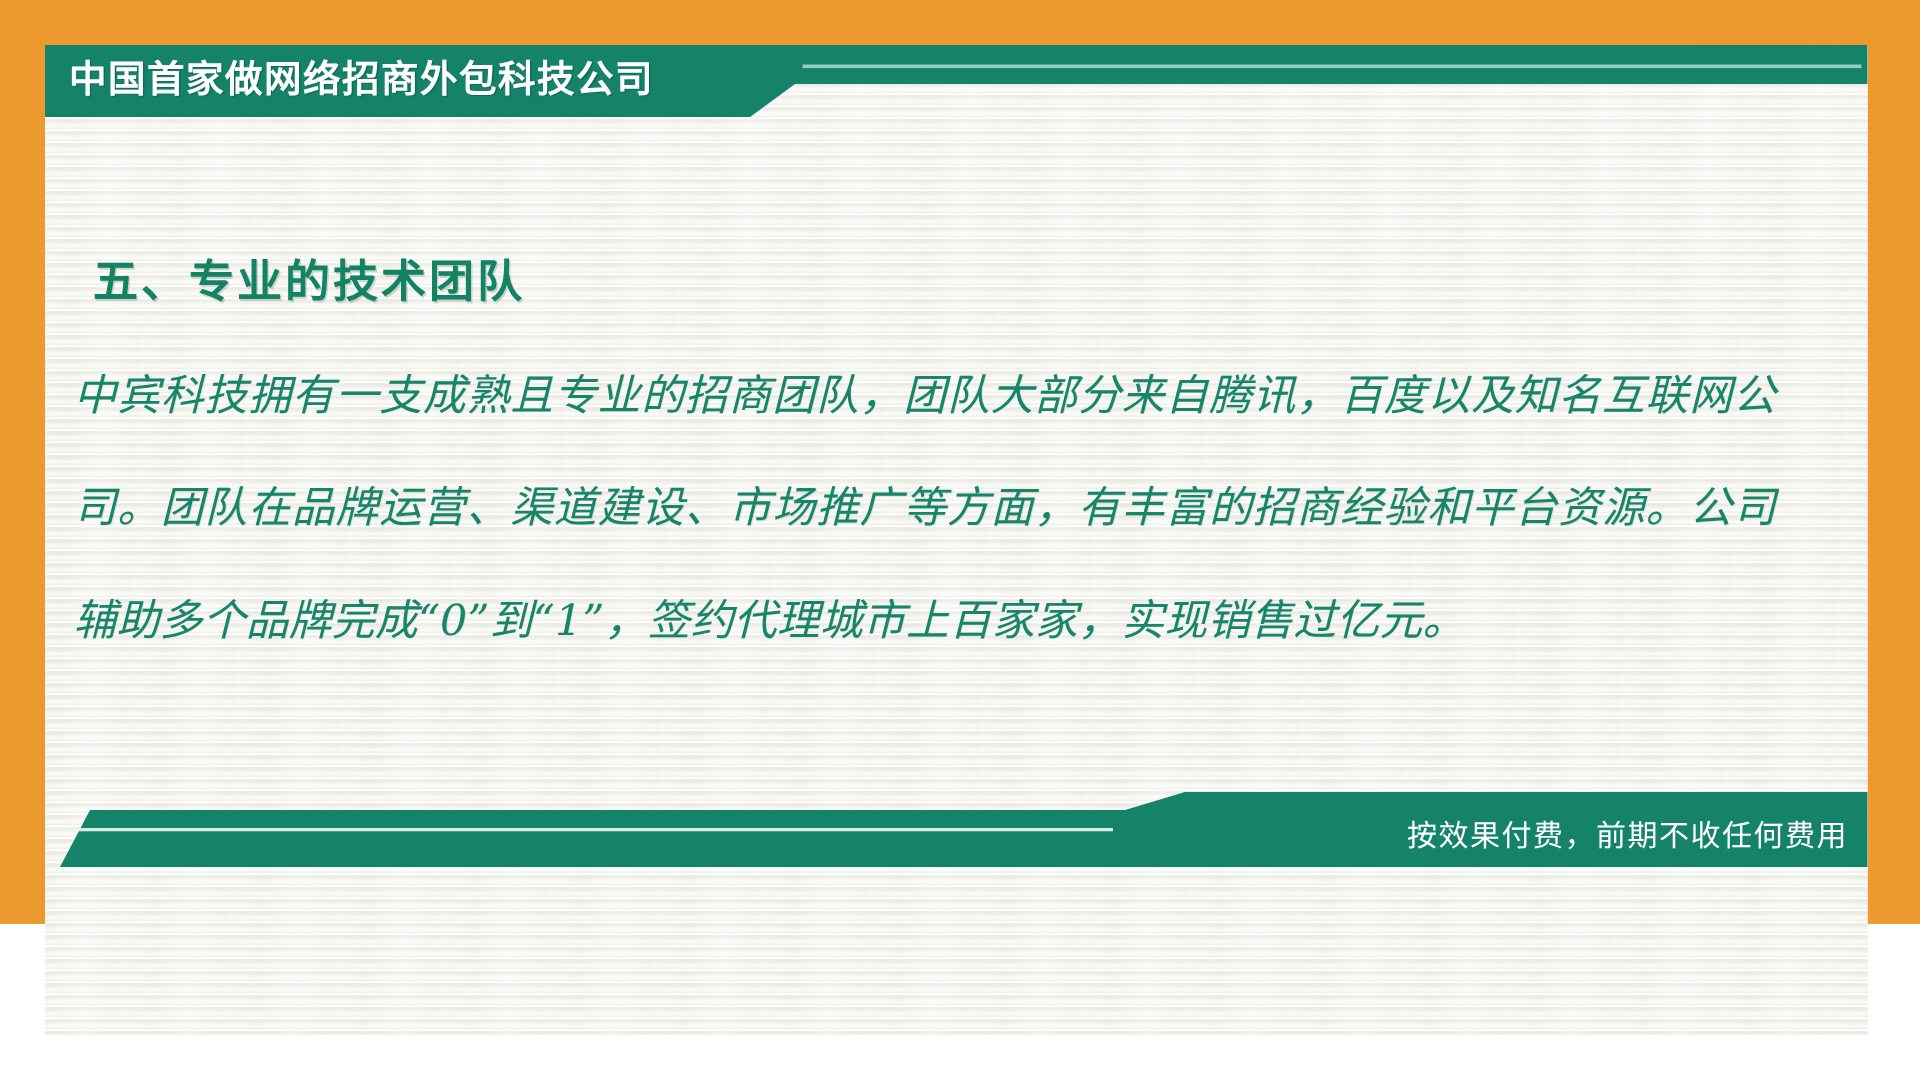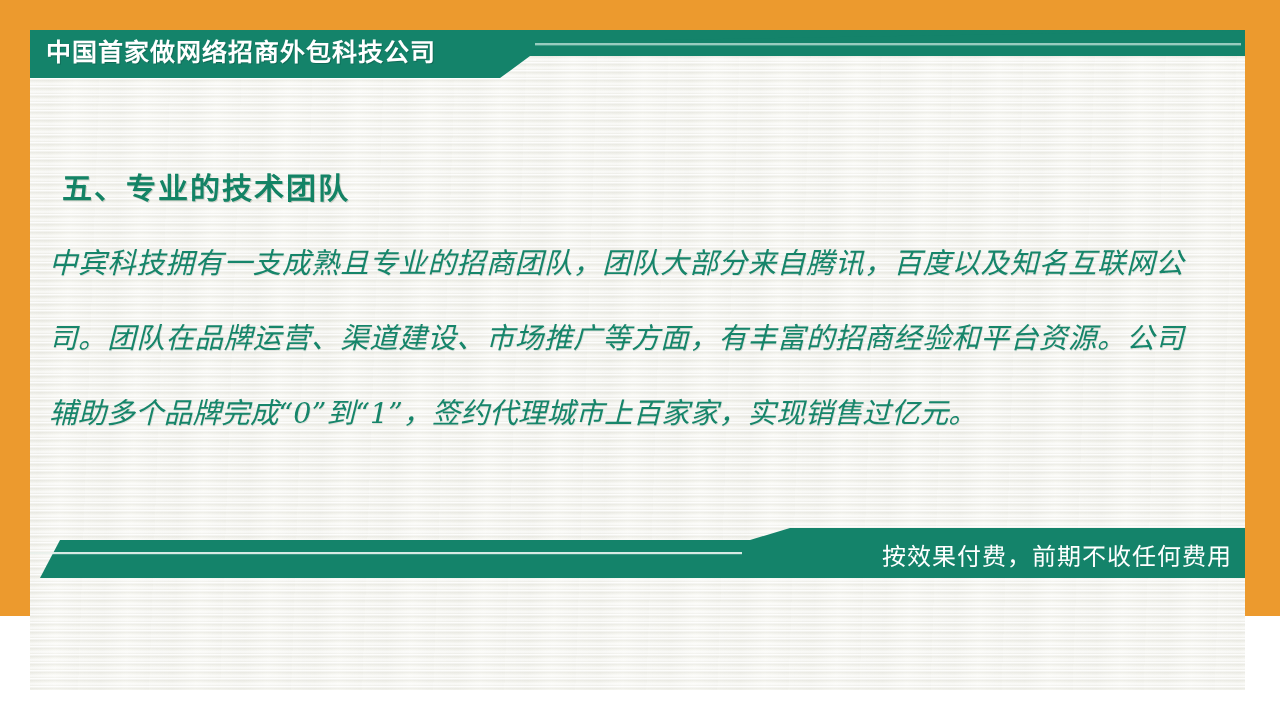--- a/index.html
+++ b/index.html
@@ -100,21 +100,21 @@
     left:30px; bottom:30px;
     width:1215px; height:60px;
     pointer-events:none;
   }
   #footer-band svg { display:block; width:100%; height:100%; }
 
   #footer-text {
     position:absolute;
     right:48px; bottom:44px;
     font-family:"DejaVu Sans","Liberation Sans", sans-serif;
-    font-size:24px;
+    font-size:20px;
     letter-spacing:1px;
     color:#ffffff;
     line-height:30px;
     white-space:nowrap;
     text-align:right;
   }
 </style>
 </head>
 <body>
 

